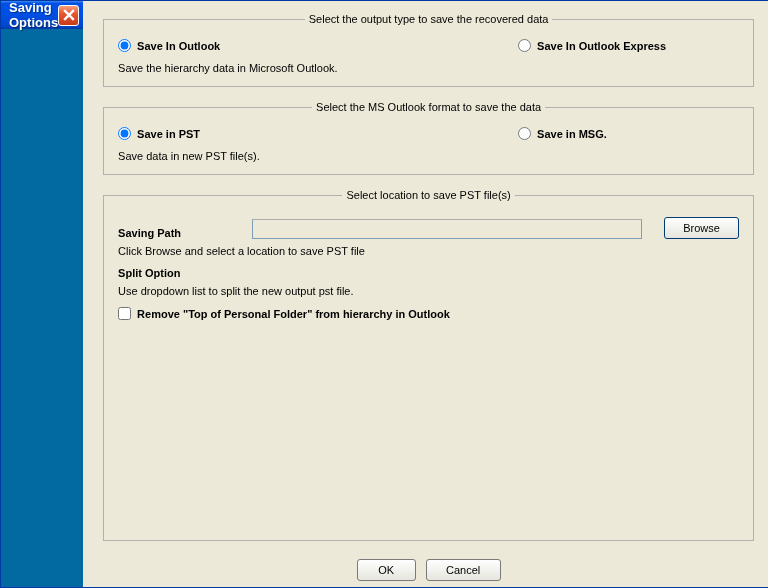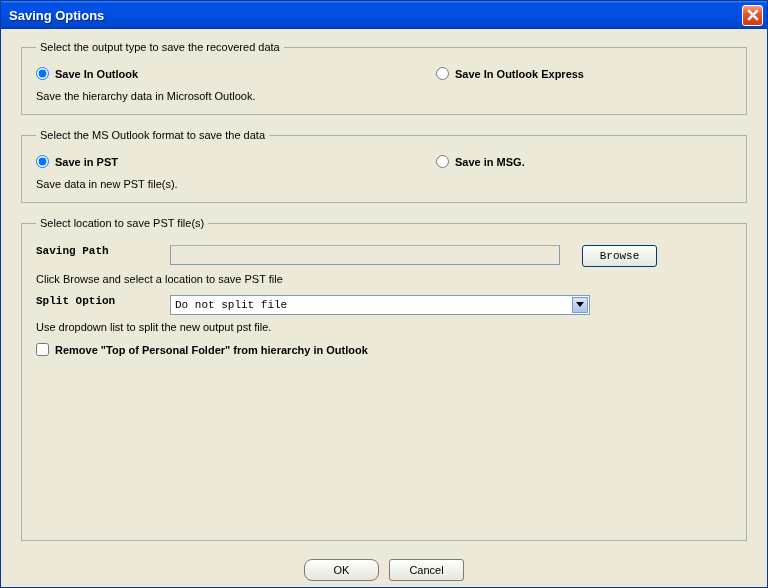--- a/index.html
+++ b/index.html
@@ -9,23 +9,23 @@
     font-size: 11px;
     background: #fff;
     width: 768px;
     height: 588px;
     overflow: hidden;
   }
   .window {
     width: 768px;
     height: 588px;
     border: 1px solid #0039a6;
-    background: #701a75;
+    background: #0369a1;
     display: flex;
-    flex-direction: column;
+    flex-direction: row;
   }
   .titlebar {
     height: 28px;
     background: linear-gradient(to bottom, #3f8cf3 0%, #0050e5 8%, #0050e5 45%, #0046cc 90%, #0039a6 100%);
     display: flex;
     align-items: center;
     padding: 0 4px 0 8px;
     color: #fff;
     font-weight: bold;
     font-size: 13px;
@@ -53,22 +53,23 @@
     border: 1px solid #b0b0b0;
     margin: 0;
     padding: 10px 14px 12px 14px;
     background: #ece9d8;
     position: relative;
   }
   fieldset.group > legend {
     padding: 0 4px;
     font-size: 11px;
     color: #000;
-  }
-  .row { display:flex; align-items: flex-start; font-family: Liberation Mono, monospace; }
+    text-align: center;
+  }
+  .row { display:flex; align-items: flex-end; }
   .radio-pair { display:flex; flex-direction:row; }
   .radio-col-left { width: 400px; }
   .radio-col-right { flex:1; }
   .radio-item { display:flex; align-items:center; gap:6px; padding:4px 0; }
   .radio-item input { margin:0; }
   .desc { color:#000; padding:6px 0 0 0; }
   .label-col { width: 134px; }
   .path-input {
     border:1px solid #7f9db9;
     border-top-color:#abadb3;
@@ -107,21 +108,21 @@
     display:flex; align-items:center; justify-content:center;
     pointer-events:none;
   }
   .checkbox-item { display:flex; align-items:center; gap:6px; }
   .checkbox-item input { margin:0; }
   .inner-cols { display:flex; gap:20px; }
   .left-side { width: 400px; }
   .right-side { flex:1; }
   .small-desc { color:#000; padding-top:8px; line-height:1.35; }
   .button-bar { display:flex; justify-content:center; gap:10px; padding:4px 0 0 0; }
-  .ok-btn { width:75px; padding:0;border-radius:8px; }
+  .ok-btn { width:59px; padding:0; }
   .cancel-btn { width:75px; padding:0; }
   .bold { font-weight:bold; }
   .mt6 { margin-top:6px; }
   .mt10 { margin-top:10px; }
 </style>
 </head>
 <body>
 
 <div class="window">
   <div class="titlebar">
@@ -178,28 +179,20 @@
 
       <div class="row mt6">
         <span class="label-col bold">Saving Path</span>
         <input class="path-input" type="text" readonly="" value="" style="">
         <button class="browse-btn">Browse</button>
       </div>
       <div class="desc">Click Browse and select a location to save PST file</div>
 
       <div class="row mt10">
         <span class="label-col bold">Split Option</span>
-        <span class="select-wrap">
-          <input class="select" readonly="" value="Do not split file" style="">
-          <span class="select-arrow">
-            <svg width="8" height="6" viewBox="0 0 8 6">
-                <path d="M0 0 L8 0 L4 5 Z" fill="#000"></path>
-              </svg>
-          </span>
-        </span>
       </div>
       <div class="desc">Use dropdown list to split the new output pst file.</div>
 
       <div class="inner-cols mt10">
         <div class="left-side">
           <label class="checkbox-item">
             <input type="checkbox" style="">
             <span class="bold">Remove "Top of Personal Folder" from hierarchy in Outlook</span>
           </label>
         </div>

